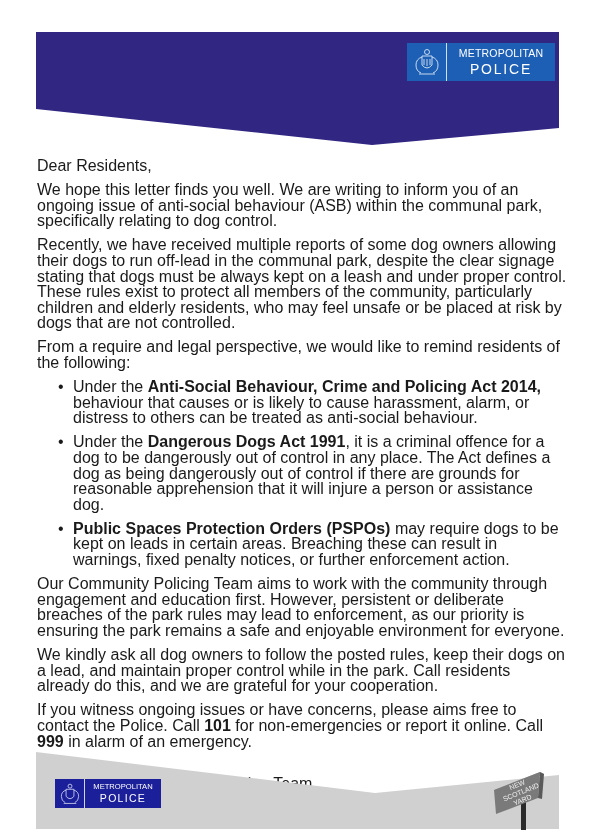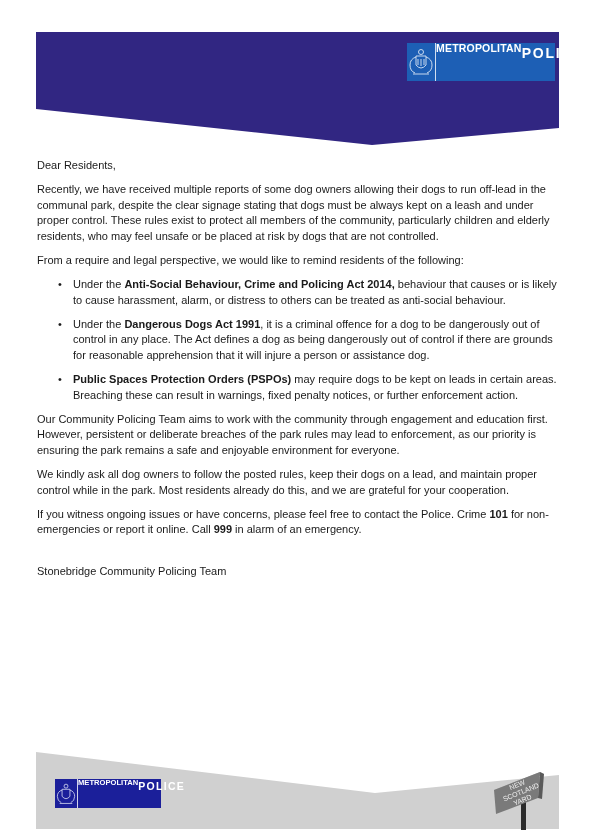--- a/index.html
+++ b/index.html
@@ -5,27 +5,27 @@
   html, body { margin:0; padding:0; background:#ffffff; }
   body { width:600px; height:840px; position:relative; overflow:hidden;
          font-family:"Liberation Sans", sans-serif; color:#1a1a1a; }
   .header-shape { position:absolute; left:0; top:0; width:600px; height:150px; }
   .logo { position:absolute; display:flex; align-items:stretch; background:#1d5fb5; }
   .logo.header-logo { left:407px; top:43px; width:148px; height:38px; }
   .logo.footer-logo { left:55px; top:779px; width:106px; height:29px; background:#1b1f9a; }
   .logo .crest { display:flex; align-items:center; justify-content:center; border-right:1px solid rgba(255,255,255,0.8); }
   .logo.header-logo .crest { width:39px; }
   .logo.footer-logo .crest { width:29px; }
-  .logo .wordmark { flex:1; display:flex; flex-direction:row; justify-content:center; color:#fff; font-weight:bold; line-height:1; }
+  .logo .wordmark { flex:1; display:flex; flex-direction:column; align-items:center; justify-content:center; color:#fff; font-weight:normal; line-height:1; }
   .logo.header-logo .w1 { font-size:10.5px; letter-spacing:0.2px; }
   .logo.header-logo .w2 { font-size:14px; letter-spacing:1.8px; margin-top:3px; }
   .logo.footer-logo .w1 { font-size:7.6px; }
   .logo.footer-logo .w2 { font-size:10.5px; letter-spacing:1.3px; margin-top:2px; }
 
-  .letter { position:absolute; left:37px; top:158px; width:530px; font-size:11px; line-height:15.6px; }
+  .letter { position:absolute; left:37px; top:158px; width:530px; font-size:16px; line-height:15.6px; }
   .letter p { margin:0 0 8.5px 0; }
   .letter ul { margin:0 0 8.5px 0; padding:0 0 0 36px; list-style:none; }
   .letter li { position:relative; margin-bottom:8.5px; }
   .letter li .bullet { position:absolute; left:-15px; top:0; }
   .letter b { font-weight:bold; }
   .gap { height:18px; }
 
   .footer-shape { position:absolute; left:0; top:740px; width:600px; height:100px; }
   .nsy-sign { position:absolute; left:490px; top:768px; }
 </style>
@@ -50,39 +50,40 @@
     </svg>
   </div>
   <div class="wordmark">
     <span class="w1">METROPOLITAN</span>
     <span class="w2">POLICE</span>
   </div>
 </div>
 
 <div class="letter">
   <p>Dear Residents,</p>
+  <p>We hope this letter finds you well. We are writing to inform you of an ongoing issue of anti-social behaviour (ASB) within the communal park, specifically relating to dog control.</p>
   <p>Recently, we have received multiple reports of some dog owners allowing their dogs to run off-lead in the communal park, despite the clear signage stating that dogs must be always kept on a leash and under proper control. These rules exist to protect all members of the community, particularly children and elderly residents, who may feel unsafe or be placed at risk by dogs that are not controlled.</p>
   <p>From a require and legal perspective, we would like to remind residents of the following:</p>
   <ul>
     <li>
       <span class="bullet">•</span>
       <span>Under the </span><b>Anti-Social Behaviour, Crime and Policing Act 2014,</b><span> behaviour that causes or is likely to cause harassment, alarm, or distress to others can be treated as anti-social behaviour.</span>
     </li>
     <li>
       <span class="bullet">•</span>
       <span>Under the </span><b>Dangerous Dogs Act 1991</b><span>, it is a criminal offence for a dog to be dangerously out of control in any place. The Act defines a dog as being dangerously out of control if there are grounds for reasonable apprehension that it will injure a person or assistance dog.</span>
     </li>
     <li>
       <span class="bullet">•</span>
       <span></span><b>Public Spaces Protection Orders (PSPOs)</b><span> may require dogs to be kept on leads in certain areas. Breaching these can result in warnings, fixed penalty notices, or further enforcement action.</span>
     </li>
   </ul>
   <p>Our Community Policing Team aims to work with the community through engagement and education first. However, persistent or deliberate breaches of the park rules may lead to enforcement, as our priority is ensuring the park remains a safe and enjoyable environment for everyone.</p>
-  <p>We kindly ask all dog owners to follow the posted rules, keep their dogs on a lead, and maintain proper control while in the park. Most residents already do this, and we are grateful for your cooperation.</p>
-  <p><span>If you witness ongoing issues or have concerns, please feel free to contact the Police. Crime </span><b>101</b><span> for non-emergencies or report it online. Call </span><b>999</b><span> in alarm of an emergency.</span></p>
+  <p>We kindly ask all dog owners to follow the posted rules, keep their dogs on a lead, and maintain proper control while in the park. Call residents already do this, and we are grateful for your cooperation.</p>
+  <p><span>If you witness ongoing issues or have concerns, please aims free to contact the Police. Call </span><b>101</b><span> for non-emergencies or report it online. Call </span><b>999</b><span> in alarm of an emergency.</span></p>
   <div class="gap"></div>
   <p>Stonebridge Community Policing Team</p>
 </div>
 
 <svg class="footer-shape" viewBox="0 0 600 100">
   <polygon points="36,12 375,53 559,35 559,89 36,89" fill="#d0d0d0"></polygon>
 </svg>
 
 <div class="logo footer-logo">
   <div class="crest">

